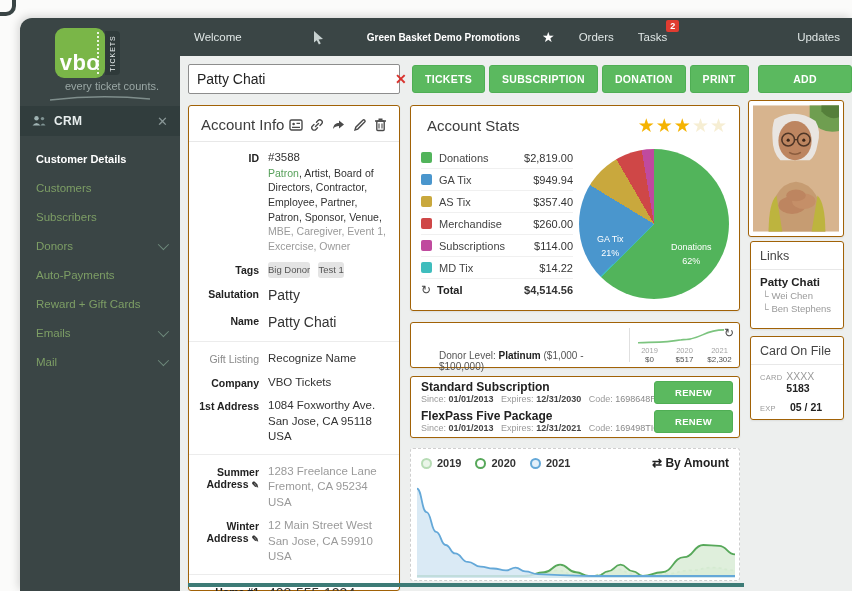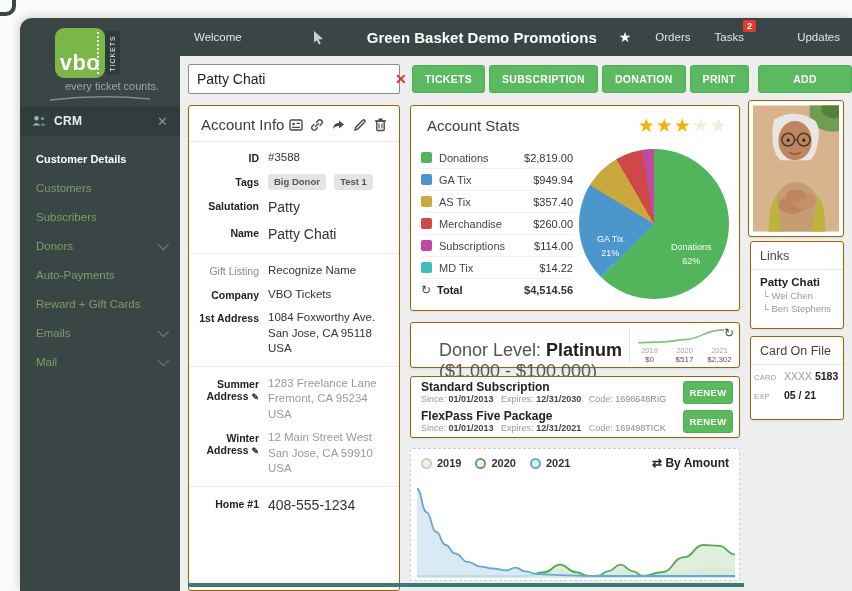--- a/index.html
+++ b/index.html
@@ -42,21 +42,21 @@
   .side-item .lbl { flex:1; }
   .side-item.active { color:#ffffff; font-weight:bold; font-size:11px; }
   .chev { width:8px; height:8px; border-right:1.5px solid #6e8a7c; border-bottom:1.5px solid #6e8a7c;
           transform:rotate(45deg) translateY(-2px); }
 
   
   #topbar { position:absolute; left:160px; right:0; top:0; height:38px; background:#3a4545;
             display:flex; align-items:center; color:#dfe6e5; font-size:11.5px; }
   #welcome { margin-left:14px;text-align:center; }
   #cursor-icon { margin-left:70px; width:13px; height:15px; }
-  #org-name { margin-left:42px; font-weight:bold; color:#fff; font-size:15px; }
+  #org-name { margin-left:42px; font-weight:bold; color:#fff; font-size:10px; }
   #fav-star { margin-left:22px; color:#fff; font-size:14px; cursor:pointer; }
   #orders-link { margin-left:24px; cursor:pointer; }
   #tasks-wrap { margin-left:24px; position:relative; cursor:pointer; }
   #tasks-badge { position:absolute; right:-12px; top:-11px; background:#e03c31; color:#fff;
                  font-size:9px; font-weight:bold; border-radius:2px; padding:1px 4px; }
   #updates-link { margin-left:auto; margin-right:12px; cursor:pointer; }
 
   
   #content { position:absolute; left:160px; right:0; top:38px; bottom:0; background:#edefee; }
 
@@ -87,21 +87,21 @@
   .ai-label { width:62px; text-align:right; font-size:10.5px; font-weight:bold; color:#222;
               padding-top:2px; flex-shrink:0; }
   .ai-label.gray { color:#8a8a8a; font-weight:normal; }
   .ai-value { flex:1; padding-left:9px; font-size:11.5px; color:#333; line-height:1.35; }
   .ai-value.big { font-size:14px; }
   .ai-value.muted { color:#9a9a9a; }
   .roles { font-size:10.5px; line-height:1.4; }
   .roles .r-green { color:#57a05a; }
   .roles .r-gray { color:#9a9a9a; }
   .tag-badge { display:inline-block; background:#e4e4e4; color:#555; font-size:9.5px;
-               border-radius:3px; padding:2px 6px; margin-right:5px;font-weight:bold; }
+               border-radius:3px; padding:2px 0; margin-right:5px; }
   .ai-div { border-top:1px solid #ececec; margin:5px 0; }
   .pencil { font-size:9px; color:#333; }
 
   
   #account-stats { left:230px; top:49px; width:330px; height:206px; }
   #stars { margin-left:auto; display:flex; gap:1px; font-size:19px; line-height:1; }
   .star-f { color:#f5b301; } .star-e { color:#f6eed3; }
   #stats-body { position:relative; height:160px; }
   #legend { position:absolute; left:10px; top:4px; width:152px; }
   .leg-row { display:flex; align-items:center; height:22px; border-bottom:1px solid #f0f0f0;
@@ -112,60 +112,60 @@
   .leg-total { font-weight:bold; color:#222; border-bottom:none; }
   .leg-total .refresh { font-weight:normal; color:#444; margin-right:6px; font-size:12px; cursor:pointer; }
   #pie-wrap { position:absolute; left:168px; top:6px; width:152px; height:152px; }
   #pie { width:150px; height:150px; border-radius:50%; }
   .pie-lbl { position:absolute; color:#fff; font-size:9px; text-align:center; line-height:1.5; }
   #pie-lbl-ga { left:18px; top:84px; }
   #pie-lbl-don { left:92px; top:92px; }
 
   
   #donor-card { left:230px; top:266px; width:330px; height:46px; display:flex; align-items:center; }
-  #donor-text { padding-left:28px; font-size:18px; color:#555; width:218px;margin-top:32px; }
+  #donor-text { padding-left:28px; font-size:10px; color:#555; width:218px;margin-top:32px; }
   #donor-text b { color:#222; }
   #donor-sep { width:1px; height:34px; background:#e0e0e0; }
   #donor-trend { position:relative; flex:1; height:100%; }
   #spark { position:absolute; left:8px; top:5px; width:86px; height:16px; }
   #donor-refresh { position:absolute; right:5px; top:3px; font-size:12px; color:#444; cursor:pointer; }
   #trend-cols { position:absolute; left:2px; right:2px; bottom:3px; display:flex; }
   .trend-col { flex:1; text-align:center; }
   .trend-yr { font-size:7.5px; color:#a5a5a5; }
   .trend-val { font-size:8px; color:#555; }
 
   
   #subs-card { left:230px; top:320px; width:330px; height:62px; }
   .sub-row { position:relative; padding:3px 70px 2px 10px; }
   .sub-name { font-size:12px; font-weight:bold; color:#222; }
   .sub-meta { font-size:9px; color:#999; }
   .sub-meta b { color:#444; font-weight:bold; }
   .sub-meta .code { color:#888; }
-  .sub-renew { position:absolute; right:6px; width:50px; height:23px; font-size:9.5px; }
+  .sub-renew { position:absolute; right:6px; width:79px; height:23px; font-size:9.5px; }
   #renew-0 { top:4px; } #renew-1 { top:33px; }
 
   
   #chart-panel { position:absolute; left:230px; top:392px; width:330px; height:133px;
                  background:#fff; border:1px dashed #cfcfcf; border-radius:3px; }
   #chart-legend { display:flex; align-items:center; gap:14px; padding:7px 10px 2px; }
   .cl-item { display:flex; align-items:center; gap:5px; font-size:11px; font-weight:bold; color:#333; cursor:pointer; }
   .cl-dot { width:11px; height:11px; border-radius:50%; border:2px solid; }
   #by-amount { margin-left:auto; font-size:12px; font-weight:bold; color:#222; cursor:pointer; }
   #area-chart { position:absolute; left:6px; right:6px; bottom:2px; height:96px; }
 
   
   #photo-card { left:568px; top:44px; width:96px; height:137px; padding:4px; }
   #photo-svg { width:100%; height:100%; display:block; }
   #links-card { left:570px; top:185px; width:94px; min-height:88px; }
   .mini-head { font-size:12.5px; color:#444; padding:7px 9px 6px; border-bottom:1px solid #e8e8e8; }
   #links-body { padding:6px 9px; }
   #links-primary { font-size:11.5px; font-weight:bold; color:#222; }
   .link-child { font-size:9.5px; color:#9a9a9a; padding-left:2px; margin-top:2px; }
   #cof-card { left:570px; top:280px; width:94px; height:84px; }
-  .cof-row { display:flex; align-items:baseline; padding:5px 3px 2px; }
+  .cof-row { display:flex; align-items:baseline; padding:5px 9px 2px; }
   .cof-label { width:30px; font-size:7.5px; color:#9a9a9a; letter-spacing:.3px; }
   .cof-value { font-size:10.5px; font-weight:bold; color:#222; }
   .cof-value .mask { color:#9a9a9a; font-weight:normal; }
 
   #bottom-strip { position:absolute; left:8px; top:527px; width:556px; height:4px; background:#3d7b76; }
 </style>
 </head>
 <body>
 
 <div id="corner-arc"></div>
@@ -284,20 +284,21 @@
             <line x1="4.5" y1="1.2" x2="8.5" y2="1.2" stroke="#4a4a4a" stroke-width="1.4"></line>
           </svg>
         </span>
       </div>
 
       <div style="padding-top:4px;">
         <div class="ai-row">
           <span class="ai-label">ID</span>
           <span class="ai-value">
             <div>#3588</div>
+            <div class="roles"><span class="r-green">Patron</span><span>, Artist, Board of Directors, Contractor, Employee, Partner, Patron, Sponsor, Venue,</span><span class="r-gray"> MBE, Caregiver, Event 1, Excercise, Owner</span></div>
           </span>
         </div>
         <div class="ai-row">
           <span class="ai-label">Tags</span>
           <span class="ai-value">
             <span class="tag-badge">Big Donor</span>
             <span class="tag-badge">Test 1</span>
           </span>
         </div>
         <div class="ai-row">

